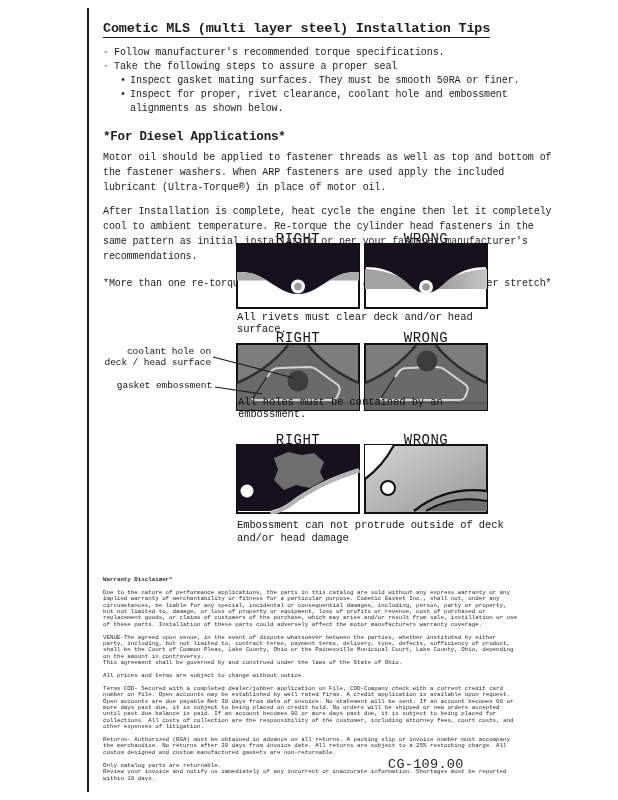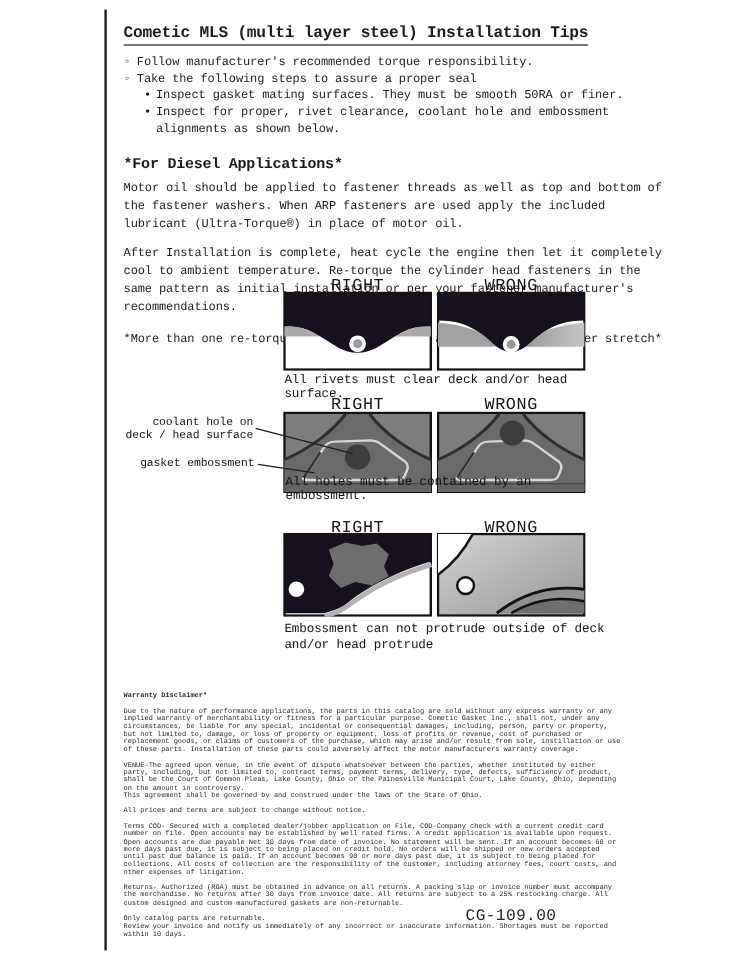--- a/index.html
+++ b/index.html
@@ -74,21 +74,21 @@
 </head>
 <body>
 
 <div class="page">
 
   <div class="left-rule"></div>
 
   <div class="content">
     <div class="title">Cometic MLS (multi layer steel) Installation Tips</div>
     <ul class="tips">
-      <li>Follow manufacturer's recommended torque responsibility.</li>
+      <li>Follow manufacturer's recommended torque specifications.</li>
       <li>Take the following steps to assure a proper seal</li>
     </ul>
     <ul class="subtips">
       <li>Inspect gasket mating surfaces.  They must be smooth 50RA or finer.</li>
       <li>Inspect for proper, rivet clearance, coolant hole and embossment alignments as shown below.</li>
     </ul>
     <div class="diesel-heading">*For Diesel Applications*</div>
     <p class="para">Motor oil should be applied to fastener threads as well as top and bottom of the fastener washers. When ARP fasteners are used apply the included lubricant (Ultra-Torque®) in place of motor oil.</p>
     <p class="para">After Installation is complete, heat cycle the engine then let it completely cool to ambient temperature. Re-torque the cylinder head fasteners in the same pattern as initial installation or per your fastener manufacturer's recommendations.</p>
     <p class="note">*More than one re-torque may be required to achieve proper fastener stretch*</p>
@@ -202,21 +202,21 @@
         <path d="M50,67 C74,48 98,44 123,47 L123,57 C102,53 82,55 62,67 Z" fill="#8f8f8f"></path>
         <path d="M62,67 C82,55 102,53 123,57 L123,67 Z" fill="#6e6e6e"></path>
         <path d="M50,67 C74,48 98,44 123,47" fill="none" stroke="#111111" stroke-width="2.4"></path>
         <path d="M62,67 C82,55 102,53 123,57" fill="none" stroke="#111111" stroke-width="2"></path>
         <circle cx="24" cy="44" r="7" fill="#ffffff" stroke="#111111" stroke-width="2"></circle>
       </svg>
     </div>
 
     <div class="caption" style="left:237px;top:519px;width:320px;line-height:13px;">
       <div>Embossment can not protrude outside of deck</div>
-      <div>and/or head protrude</div>
+      <div>and/or head damage</div>
     </div>
 
   </div>
 
   <div class="legal">
     <div class="legal-heading">Warranty Disclaimer*</div>
     <p>Due to the nature of performance applications, the parts in this catalog are sold without any express warranty or any implied warranty of merchantability or fitness for a particular purpose.  Cometic Gasket Inc., shall not, under any circumstances, be liable for any special, incidental or consequential damages, including, person, party or property, but not limited to, damage, or loss of property or equipment, loss of profits or revenue, cost of purchased or replacement goods, or claims of customers of the purchase, which may arise and/or result from sale, instillation or use of these parts.  Installation of these parts could adversely affect the motor manufacturers warranty coverage.</p>
     <p class="tight0" style="margin-bottom:0;">VENUE-The agreed upon venue, in the event of dispute whatsoever between the parties, whether instituted by either party, including, but not limited to, contract terms, payment terms, delivery, type, defects, sufficiency of product, shall be the Court of Common Pleas, Lake County, Ohio or the Painesville Municipal Court, Lake County, Ohio, depending on the amount in controversy.</p>
     <p>This agreement shall be governed by and construed under the laws of the State of Ohio.</p>
     <p>All prices and terms are subject to change without notice.</p>

